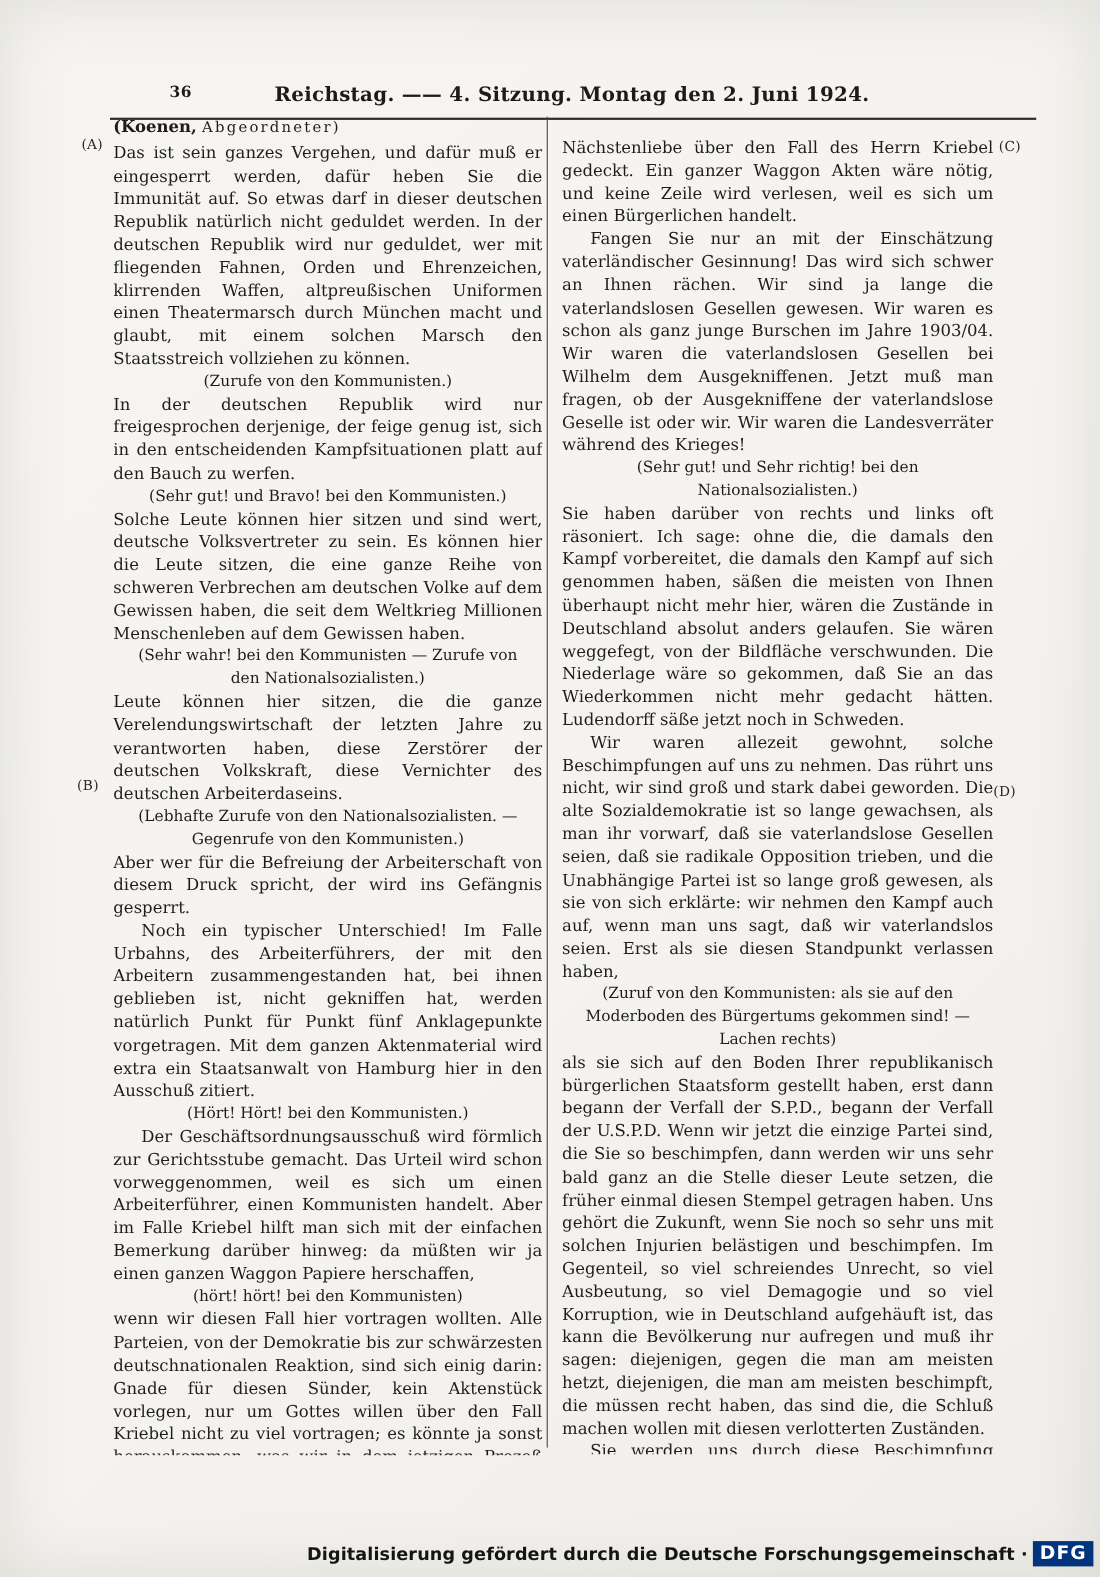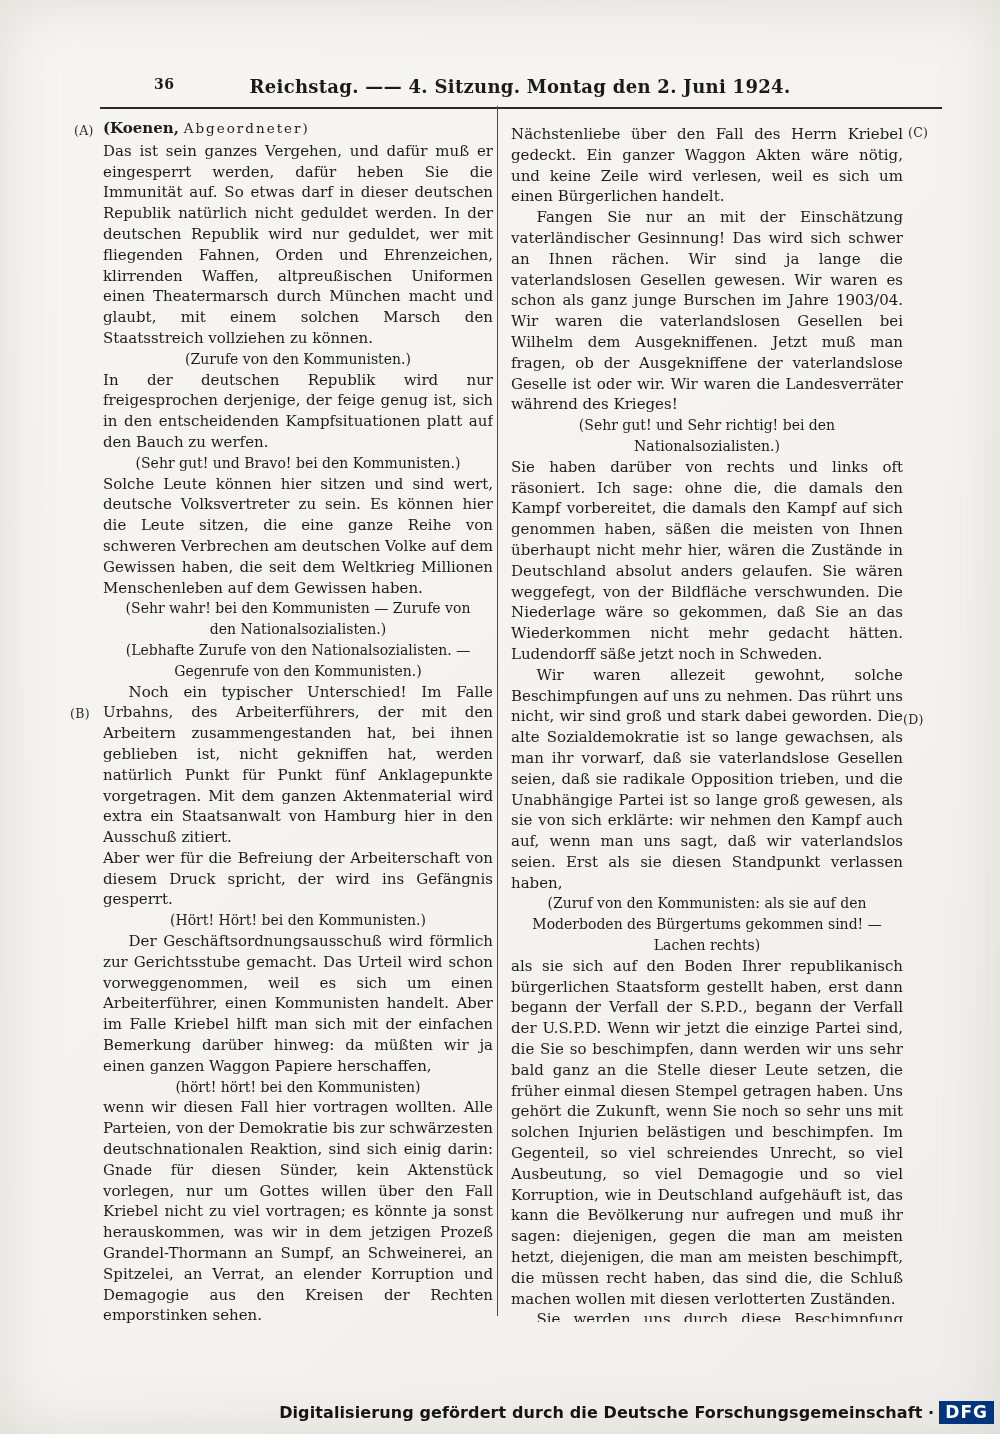--- a/index.html
+++ b/index.html
@@ -42,21 +42,21 @@
   .mm-c{left:908px;top:125px;}
   .mm-d{left:903px;top:712px;}
   
   .column{
     position:absolute;width:390px;
     font-size:15px;line-height:20.8px;
     text-align:justify;
     color:#1d1c1a;
     overflow:hidden;
   }
-  .col-left{left:103px;top:118px;height:1218px;}
+  .col-left{left:103px;top:105px;height:1218px;}
   .col-right{left:511px;top:124px;height:1198px;width:392px;}
   .speaker-line{
     text-align:left;margin:0 0 2px 0;
   }
   .speaker-name{font-weight:bold;}
   .speaker-role{letter-spacing:2px;font-size:13.5px;}
   .para{margin:0;}
   .para.indent{text-indent:1.7em;}
   .interj{
     margin:0;text-align:center;
@@ -99,23 +99,24 @@
     <p class="speaker-line">
       <span class="speaker-name">(Koenen,</span>
       <span class="speaker-role">Abgeordneter)</span>
     </p>
     <p class="para">Das ist sein ganzes Vergehen, und dafür muß er eingesperrt werden, dafür heben Sie die Immunität auf. So etwas darf in dieser deutschen Republik natürlich nicht geduldet werden. In der deutschen Republik wird nur geduldet, wer mit fliegenden Fahnen, Orden und Ehrenzeichen, klirrenden Waffen, altpreußischen Uniformen einen Theatermarsch durch München macht und glaubt, mit einem solchen Marsch den Staatsstreich vollziehen zu können.</p>
     <p class="interj">(Zurufe von den Kommunisten.)</p>
     <p class="para">In der deutschen Republik wird nur freigesprochen derjenige, der feige genug ist, sich in den entscheidenden Kampfsituationen platt auf den Bauch zu werfen.</p>
     <p class="interj">(Sehr gut! und Bravo! bei den Kommunisten.)</p>
     <p class="para">Solche Leute können hier sitzen und sind wert, deutsche Volksvertreter zu sein. Es können hier die Leute sitzen, die eine ganze Reihe von schweren Verbrechen am deutschen Volke auf dem Gewissen haben, die seit dem Weltkrieg Millionen Menschenleben auf dem Gewissen haben.</p>
     <p class="interj">(Sehr wahr! bei den Kommunisten — Zurufe von den Nationalsozialisten.)</p>
+    <p class="para">Leute können hier sitzen, die die ganze Verelendungswirtschaft der letzten Jahre zu verantworten haben, diese Zerstörer der deutschen Volkskraft, diese Vernichter des deutschen Arbeiterdaseins.</p>
     <p class="interj">(Lebhafte Zurufe von den Nationalsozialisten. — Gegenrufe von den Kommunisten.)</p>
+    <p class="para">Aber wer für die Befreiung der Arbeiterschaft von diesem Druck spricht, der wird ins Gefängnis gesperrt.</p>
     <p class="para indent">Noch ein typischer Unterschied! Im Falle Urbahns, des Arbeiterführers, der mit den Arbeitern zusammengestanden hat, bei ihnen geblieben ist, nicht gekniffen hat, werden natürlich Punkt für Punkt fünf Anklagepunkte vorgetragen. Mit dem ganzen Aktenmaterial wird extra ein Staatsanwalt von Hamburg hier in den Ausschuß zitiert.</p>
-    <p class="para">Aber wer für die Befreiung der Arbeiterschaft von diesem Druck spricht, der wird ins Gefängnis gesperrt.</p>
     <p class="interj">(Hört! Hört! bei den Kommunisten.)</p>
     <p class="para indent">Der Geschäftsordnungsausschuß wird förmlich zur Gerichtsstube gemacht. Das Urteil wird schon vorweggenommen, weil es sich um einen Arbeiterführer, einen Kommunisten handelt. Aber im Falle Kriebel hilft man sich mit der einfachen Bemerkung darüber hinweg: da müßten wir ja einen ganzen Waggon Papiere herschaffen,</p>
     <p class="interj">(hört! hört! bei den Kommunisten)</p>
     <p class="para">wenn wir diesen Fall hier vortragen wollten. Alle Parteien, von der Demokratie bis zur schwärzesten deutschnationalen Reaktion, sind sich einig darin: Gnade für diesen Sünder, kein Aktenstück vorlegen, nur um Gottes willen über den Fall Kriebel nicht zu viel vortragen; es könnte ja sonst herauskommen, was wir in dem jetzigen Prozeß Grandel-Thormann an Sumpf, an Schweinerei, an Spitzelei, an Verrat, an elender Korruption und Demagogie aus den Kreisen der Rechten emporstinken sehen.</p>
 
   </div>
 
   <div class="column col-right">
     <p class="para">Nächstenliebe über den Fall des Herrn Kriebel gedeckt. Ein ganzer Waggon Akten wäre nötig, und keine Zeile wird verlesen, weil es sich um einen Bürgerlichen handelt.</p>
     <p class="para indent">Fangen Sie nur an mit der Einschätzung vaterländischer Gesinnung! Das wird sich schwer an Ihnen rächen. Wir sind ja lange die vaterlandslosen Gesellen gewesen. Wir waren es schon als ganz junge Burschen im Jahre 1903/04. Wir waren die vaterlandslosen Gesellen bei Wilhelm dem Ausgekniffenen. Jetzt muß man fragen, ob der Ausgekniffene der vaterlandslose Geselle ist oder wir. Wir waren die Landesverräter während des Krieges!</p>

